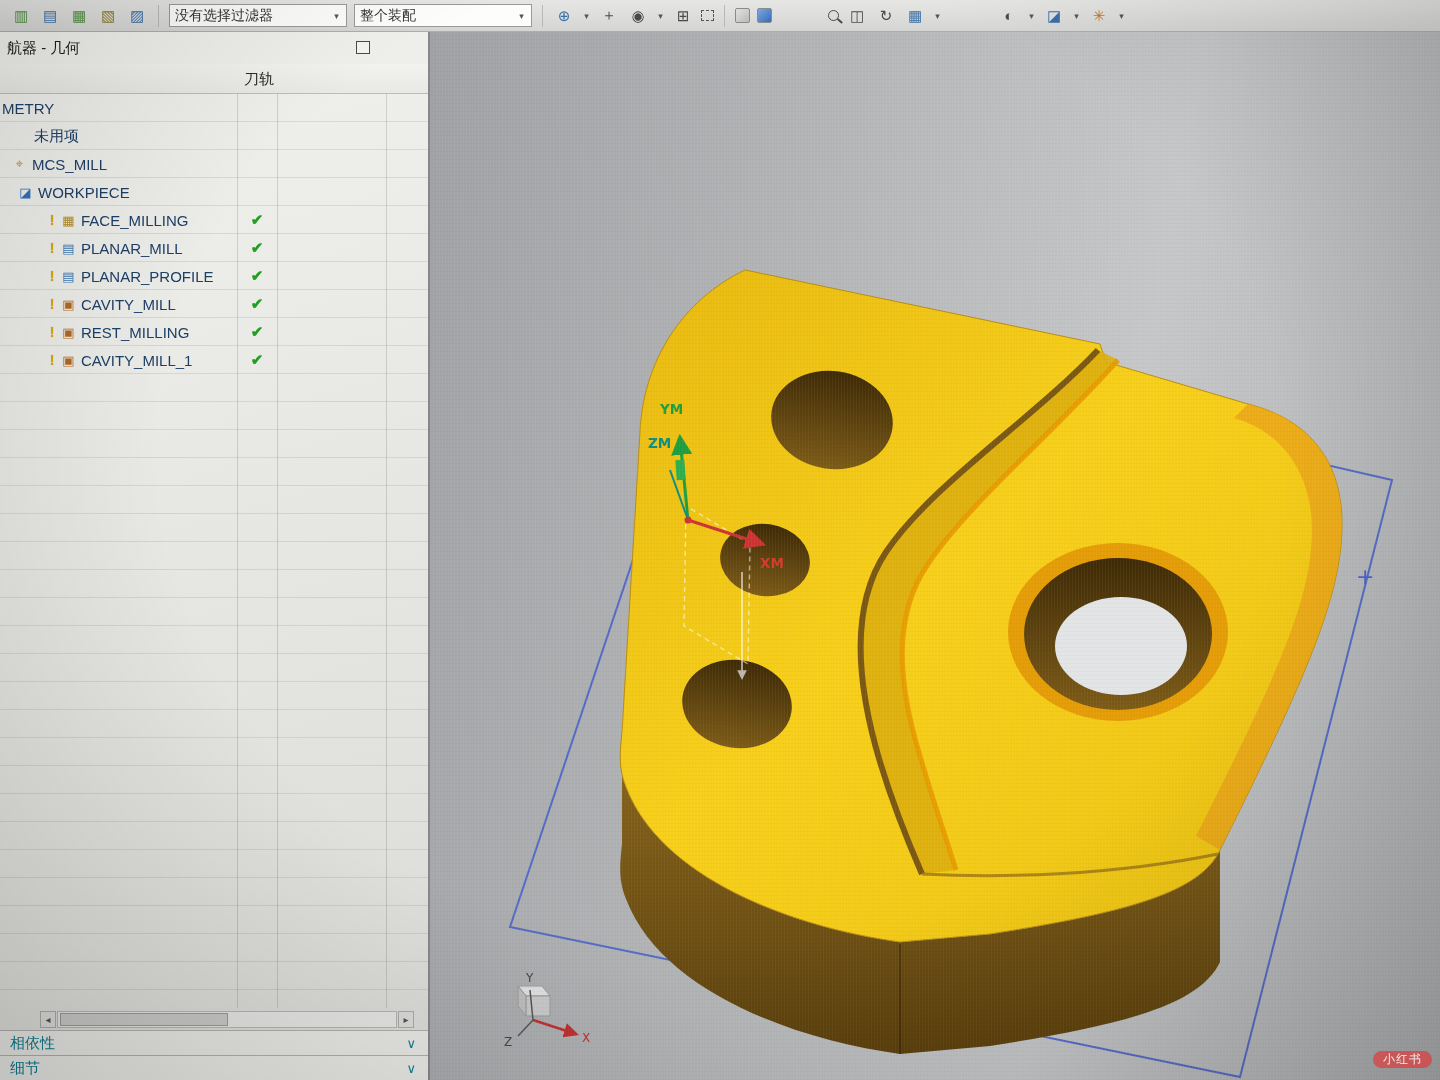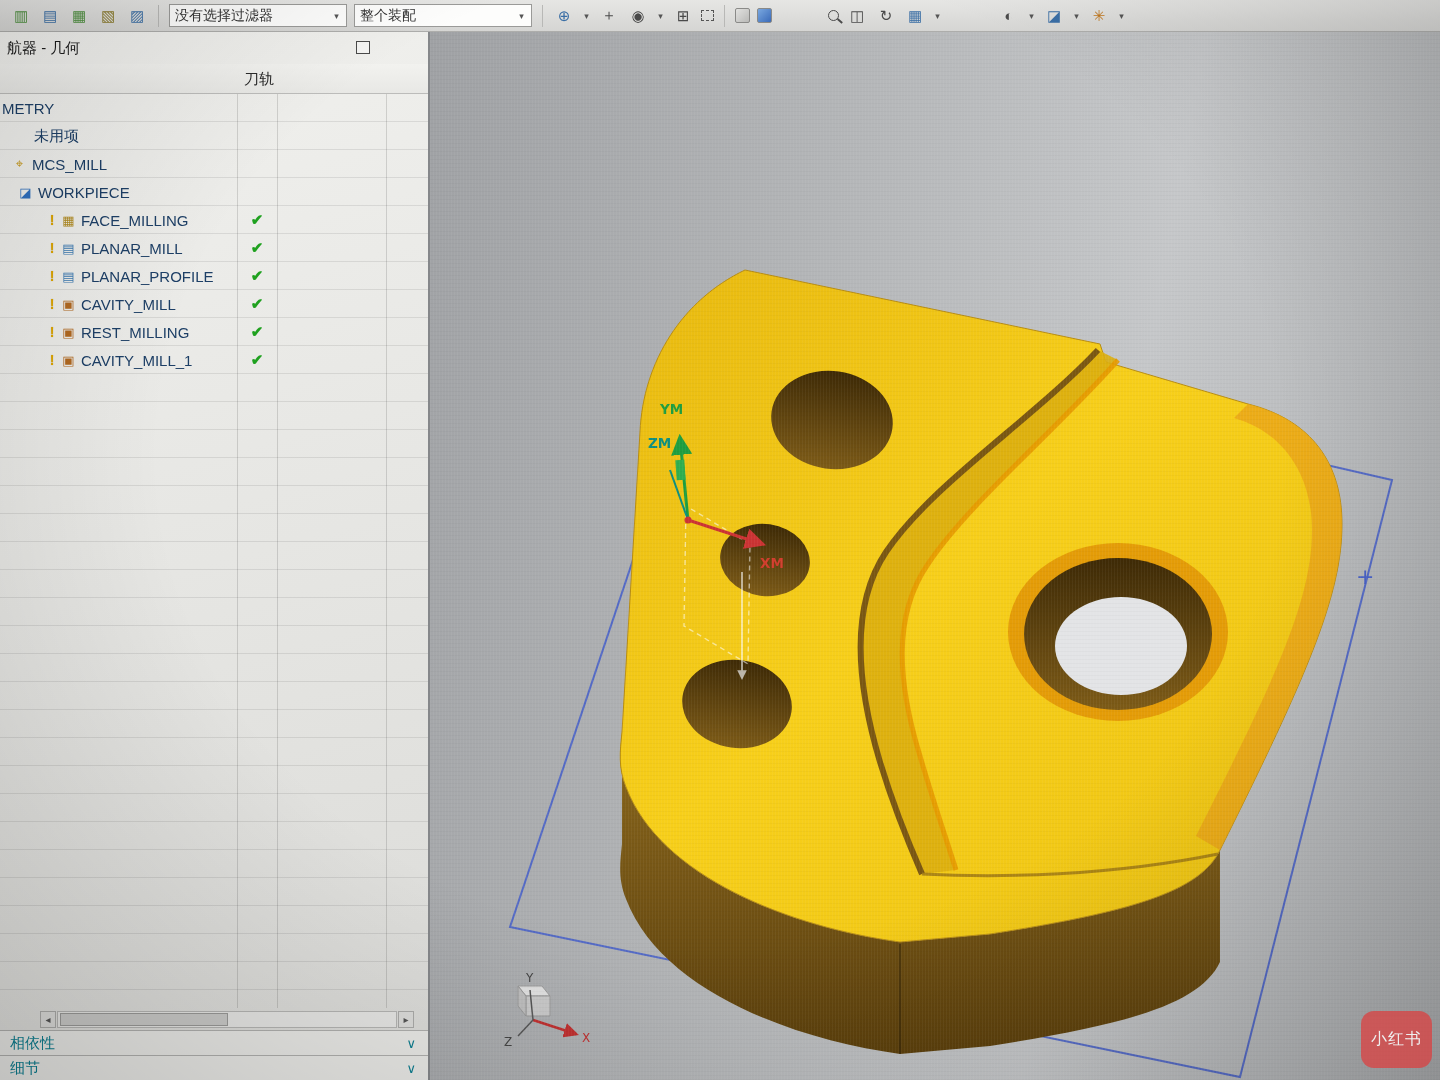--- a/index.html
+++ b/index.html
@@ -96,22 +96,22 @@
   .scanlines { position:absolute; inset:0; pointer-events:none;
     background:repeating-linear-gradient(90deg, rgba(255,255,255,.045) 0 1px, transparent 1px 3px),
                repeating-linear-gradient(0deg, rgba(0,0,0,.025) 0 1px, transparent 1px 4px); }
   .axlbl { font-family:"DejaVu Sans",sans-serif; font-size:13.5px; font-weight:bold; }
   .trilbl { font-family:"DejaVu Sans",sans-serif; font-size:12px; }
 
   
   .photo-overlay { position:absolute; inset:0; z-index:50; pointer-events:none;
     background:radial-gradient(ellipse at 50% 42%, rgba(255,255,255,0) 55%, rgba(0,0,0,.17) 100%); }
   .watermark { position:absolute; right:8px; bottom:12px; z-index:60;
-    background:rgba(224,58,58,.82); color:#fff; font-size:16px;
-    padding:18px 10px; border-radius:13px; letter-spacing:1px; opacity:.85; }
+    background:rgba(224,58,58,.82); color:#fff; font-size:12px;
+    padding:0 10px; border-radius:13px; letter-spacing:1px; opacity:.85; }
 </style>
 </head>
 <body>
 
 <div class="toolbar">
   <span class="tbicon c-green">▥</span>
   <span class="tbicon c-blue">▤</span>
   <span class="tbicon c-green">▦</span>
   <span class="tbicon c-olive">▧</span>
   <span class="tbicon c-blue">▨</span>

